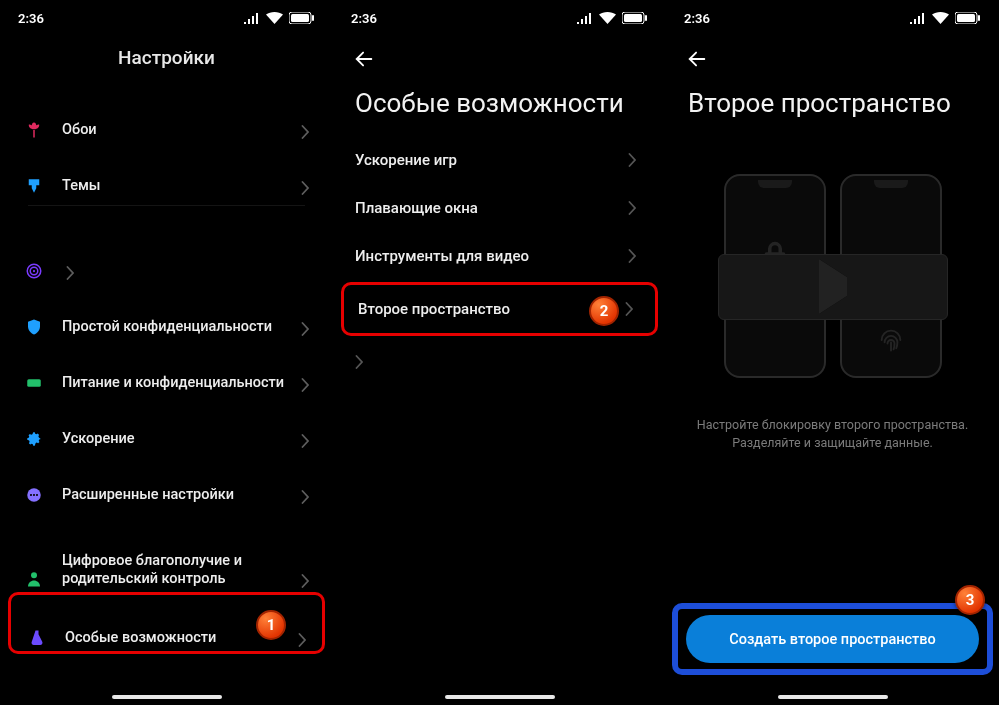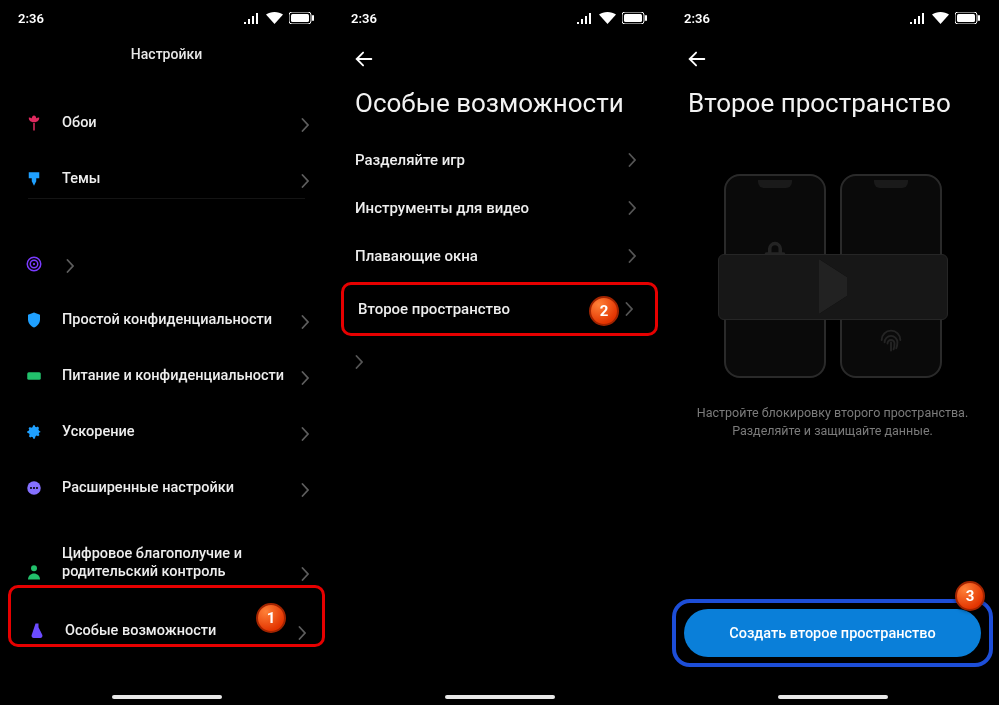--- a/index.html
+++ b/index.html
@@ -41,21 +41,21 @@
   .statusbar .right {
     display: flex;
     align-items: center;
     gap: 6px;
   }
   .icon-signal svg, .icon-wifi svg, .icon-battery svg { display: block; }
 
   
   .header-title-center {
     text-align: center;
-    font-size: 14px;
+    font-size: 19px;
     font-weight: 500;
     padding: 10px 0 18px;
     color: #e8e8e8;
   }
   .back-row {
     padding: 10px 18px 8px;
   }
   .back-arrow {
     display: inline-flex;
     align-items: center;
@@ -204,43 +204,43 @@
     justify-content: center;
   }
   .arrow {
     width: 0; height: 0;
     border-top: 18px solid transparent;
     border-bottom: 18px solid transparent;
     border-left: 28px solid #222;
     filter: drop-shadow(0 0 0 #000);
   }
   .illus-text {
-    margin-top: 20px;
+    margin-top: 32px;
     text-align: center;
     font-size: 12.5px;
     line-height: 1.45;
     color: #7b7b7b;
   }
   .primary-btn {
     width: 100%;
     height: 48px;
     border-radius: 26px;
     background: #0a7fd9;
     color: #fff;
     display: flex;
     align-items: center;
     justify-content: center;
     font-size: 14.5px;
     font-weight: 500;
   }
   .hl-btn {
-    border: 4px solid #1d4ed8;
-    border-radius: 18px;
+    border: 6px solid #1d4ed8;
+    border-radius: 10px;
     padding: 6px 8px;
-    margin: 16px 6px;
+    margin: 8px 6px;
   }
 
   
   .home-ind {
     position: absolute;
     bottom: 6px;
     left: 50%;
     transform: translateX(-50%);
     width: 110px;
     height: 4px;
@@ -439,37 +439,37 @@
       <span class="back-arrow">
         <svg width="22" height="22" viewBox="0 0 24 24">
             <path fill="none" stroke="#fff" stroke-width="2" stroke-linecap="round" d="M20 12H5M11 5l-7 7 7 7"></path>
           </svg>
       </span>
     </div>
     <div class="big-title">Особые возможности</div>
 
     <div id="s2-list">
         <div class="srow">
-          <span class="label">Разделяйте игр</span>
+          <span class="label">Ускорение игр</span>
+          <span class="chev">
+            <svg width="8" height="14" viewBox="0 0 8 14">
+              <path fill="none" stroke="#aaa" stroke-width="1.8" stroke-linecap="round" d="M1.5 1 7 7l-5.5 6"></path>
+            </svg>
+          </span>
+        </div>
+        <div class="srow">
+          <span class="label">Плавающие окна</span>
           <span class="chev">
             <svg width="8" height="14" viewBox="0 0 8 14">
               <path fill="none" stroke="#aaa" stroke-width="1.8" stroke-linecap="round" d="M1.5 1 7 7l-5.5 6"></path>
             </svg>
           </span>
         </div>
         <div class="srow">
           <span class="label">Инструменты для видео</span>
-          <span class="chev">
-            <svg width="8" height="14" viewBox="0 0 8 14">
-              <path fill="none" stroke="#aaa" stroke-width="1.8" stroke-linecap="round" d="M1.5 1 7 7l-5.5 6"></path>
-            </svg>
-          </span>
-        </div>
-        <div class="srow">
-          <span class="label">Плавающие окна</span>
           <span class="chev">
             <svg width="8" height="14" viewBox="0 0 8 14">
               <path fill="none" stroke="#aaa" stroke-width="1.8" stroke-linecap="round" d="M1.5 1 7 7l-5.5 6"></path>
             </svg>
           </span>
         </div>
         <div class="srow hl" style="margin: 2px 8px; padding: 0px 14px;">
           <span class="label">Второе пространство</span>
           <span class="badge" style="right: 36px; top: 50%; margin-top: -13px;">2</span>
           <span class="chev">

